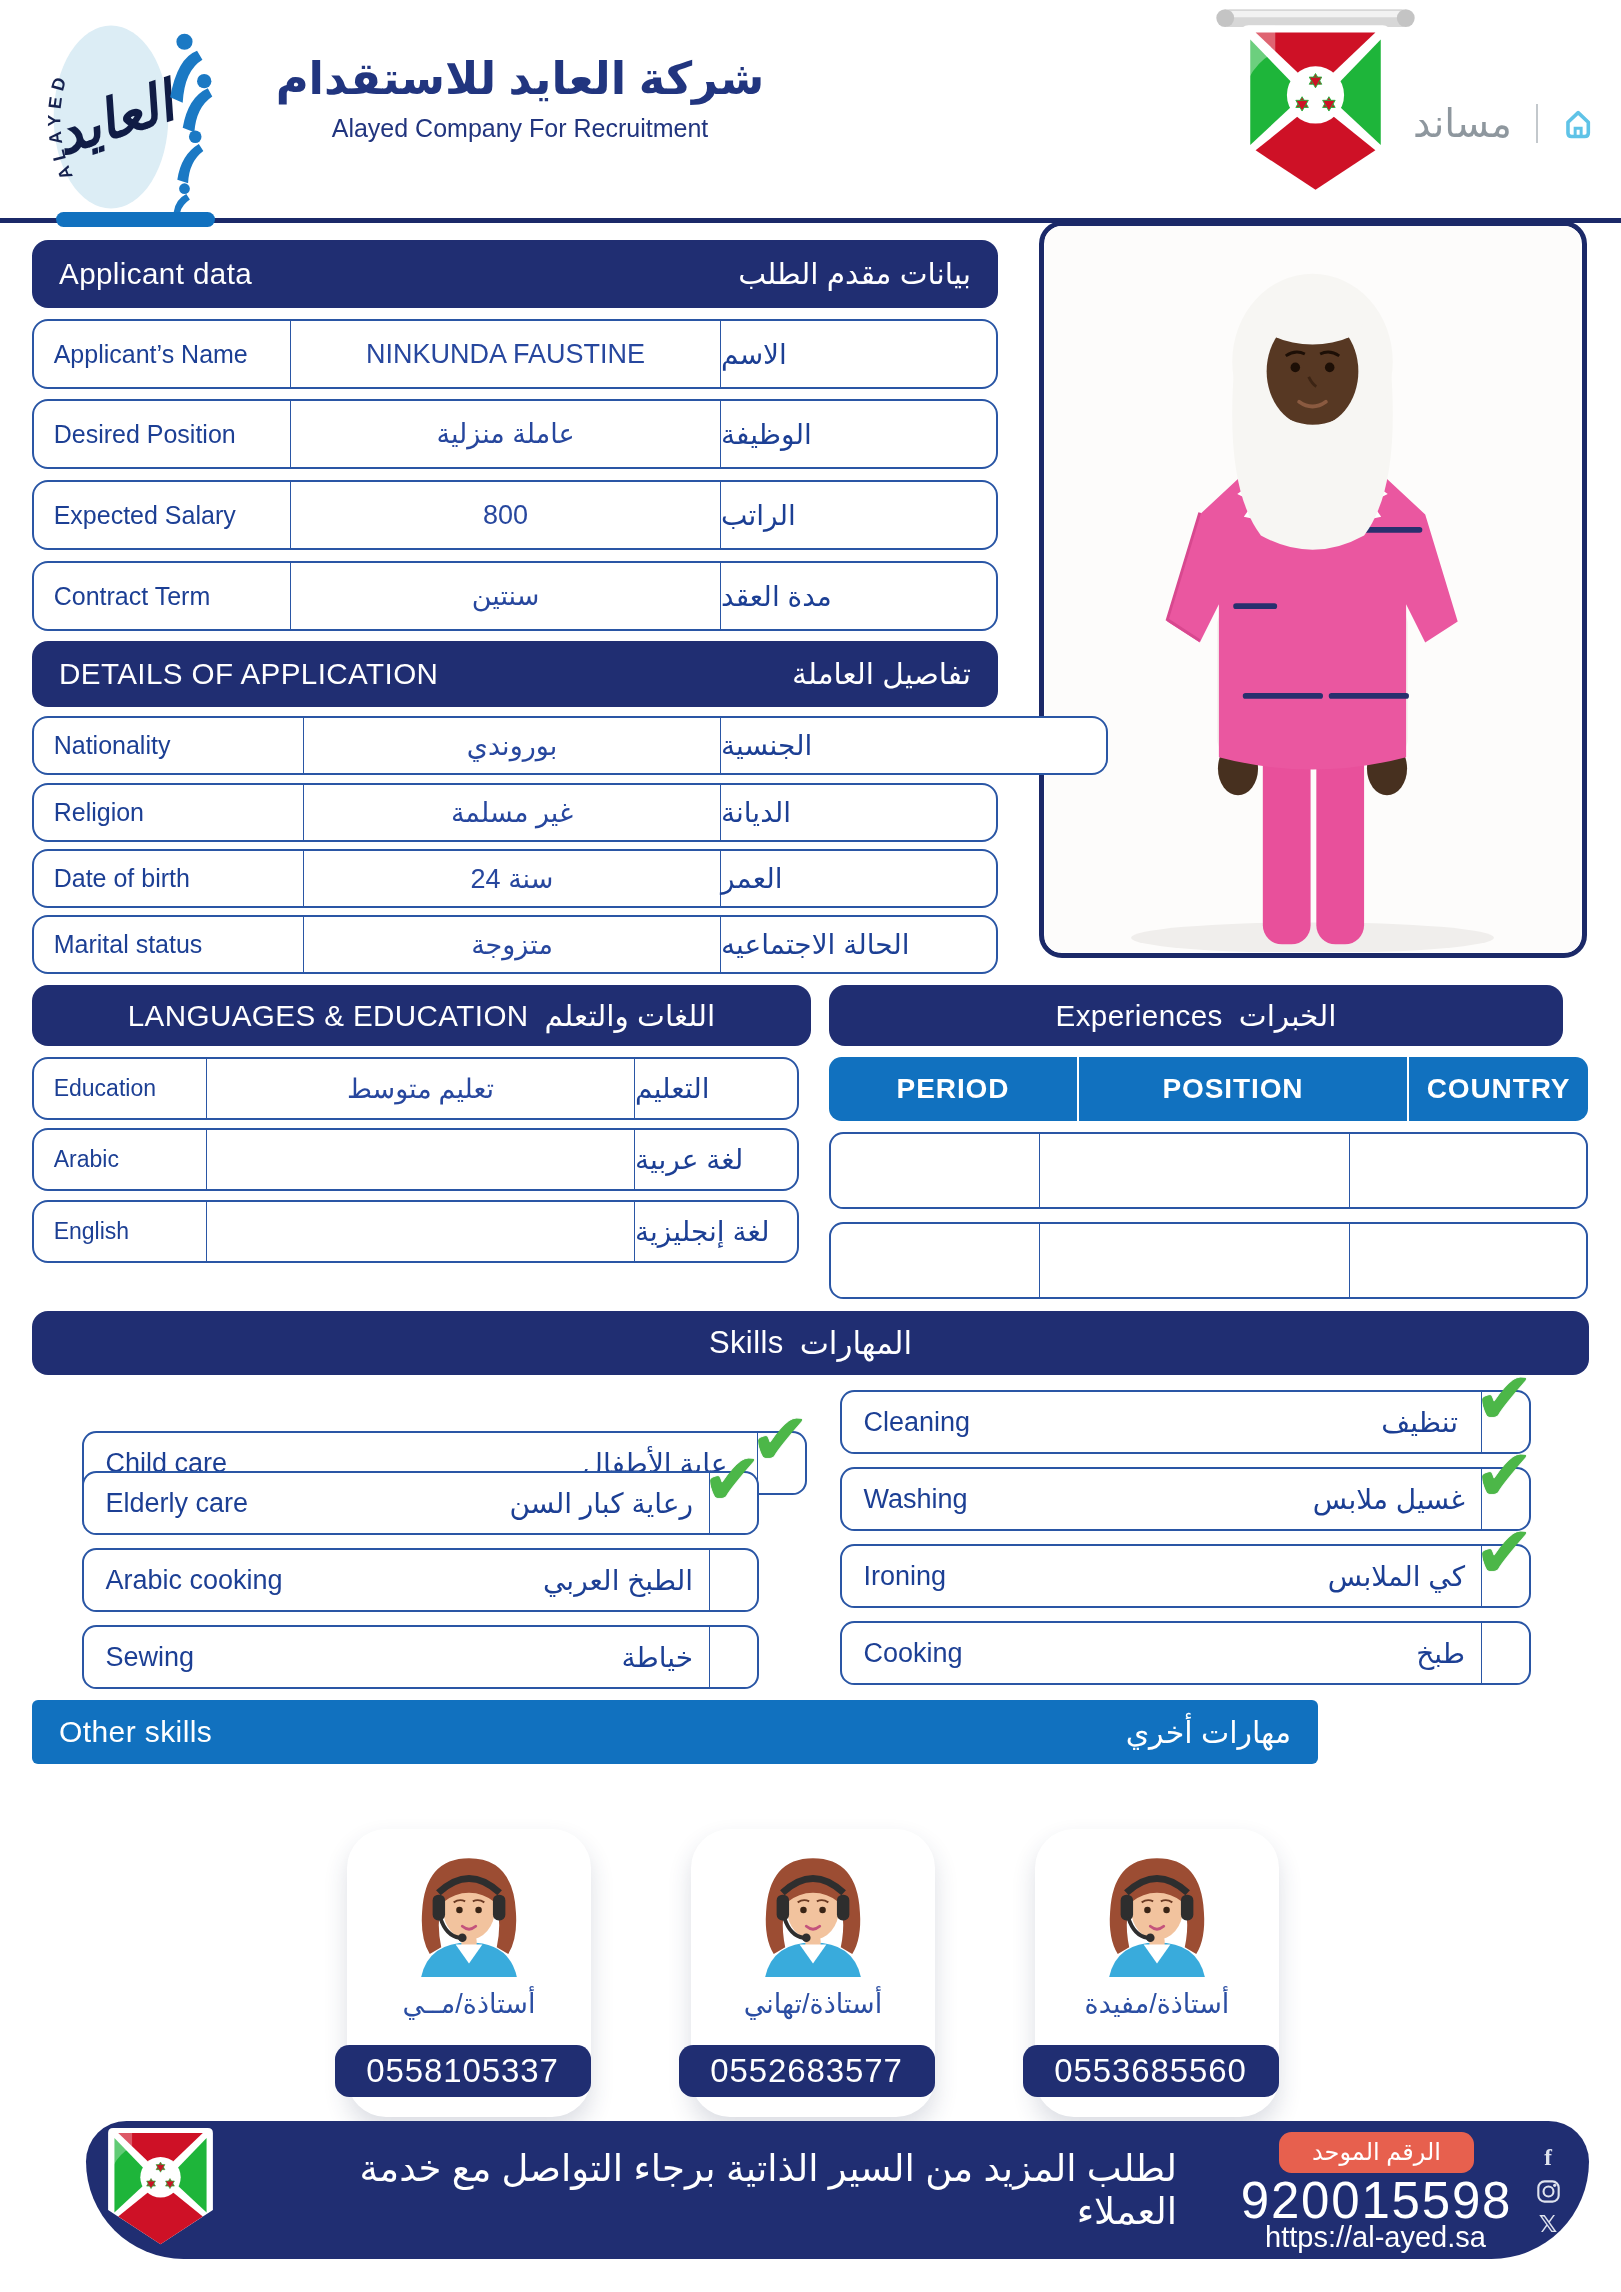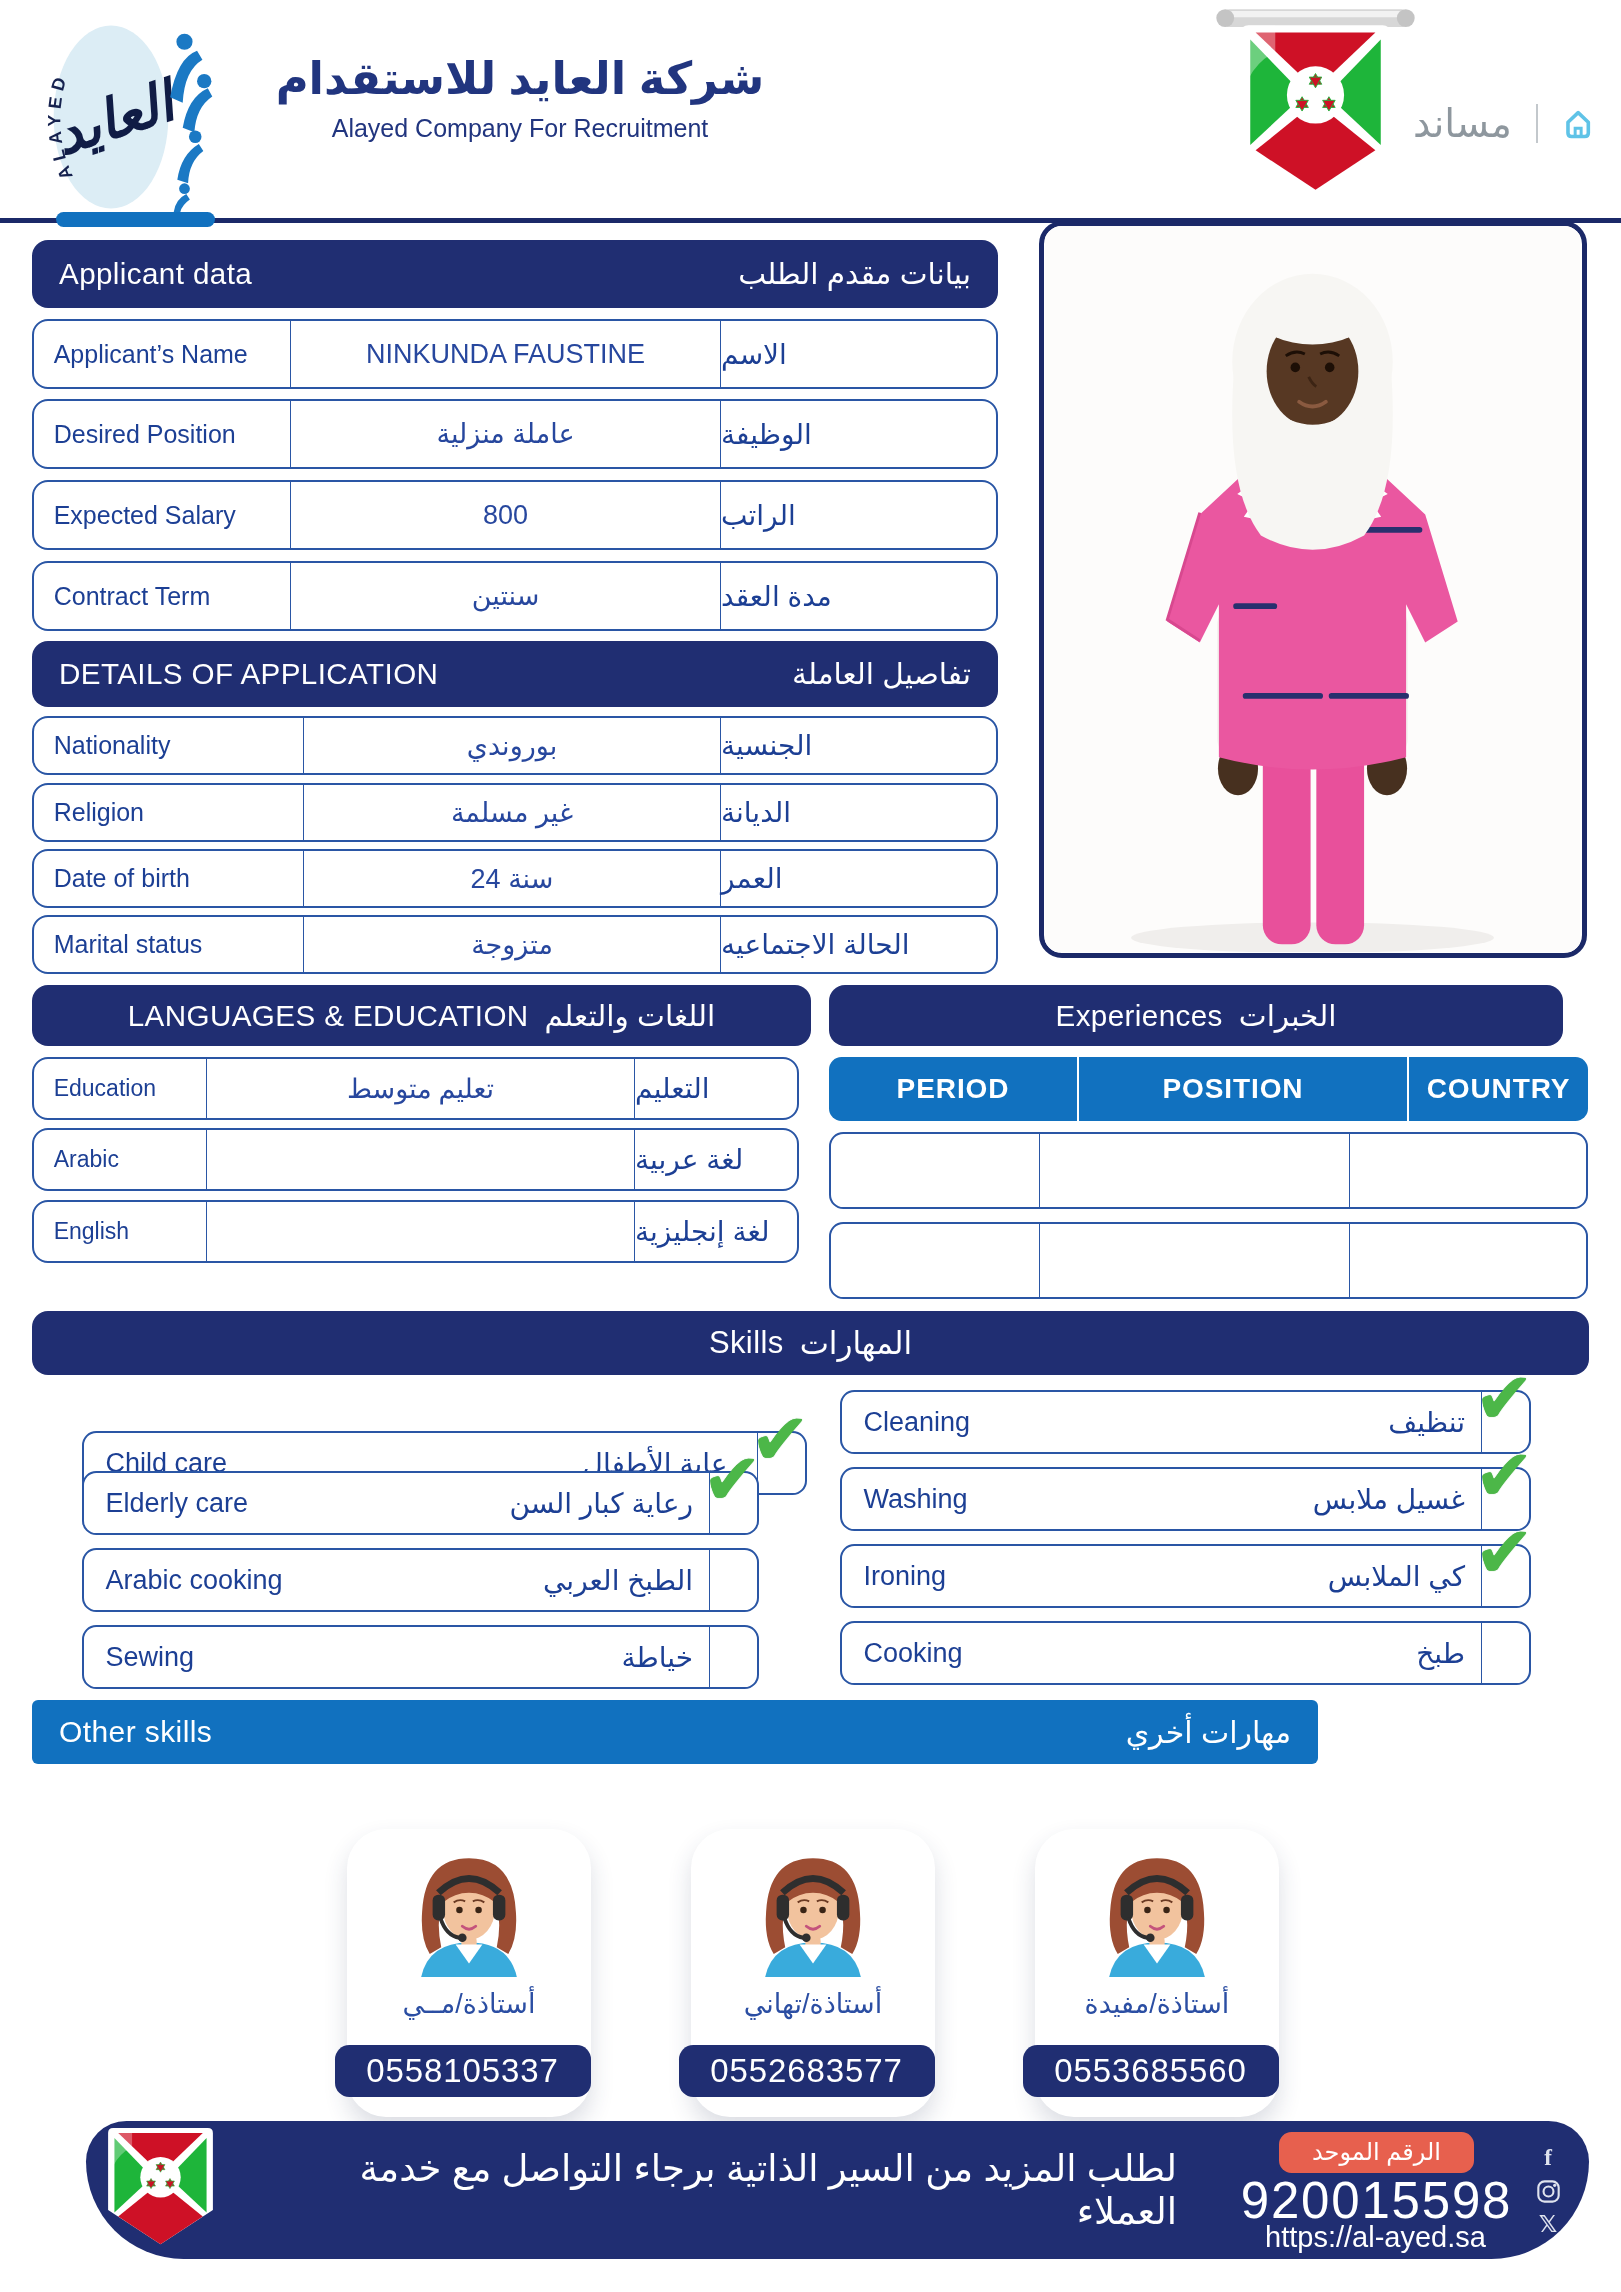--- a/index.html
+++ b/index.html
@@ -192,21 +192,21 @@
     <div class="cell lab" style="width:256px;">Contract Term</div>
     <div class="cell val sep" style="width:430px;">سنتين</div>
     <div class="cell lar sep" style="flex:1;">مدة العقد</div>
   </div>
 
   <div class="abs bar split" style="left:32px; top:641px; width:966px; height:66px;">
     <span class="t">DETAILS OF APPLICATION</span>
     <span class="t ar">تفاصيل العاملة</span>
   </div>
 
-  <div class="abs drow" style="left:32px; top:716px; width:966px; height:59px;">
+  <div class="abs drow" style="left:32px; top:716px; width:1076px; height:59px;">
     <div class="cell lab" style="width:269px;">Nationality</div>
     <div class="cell val sep" style="width:417px;">بوروندي</div>
     <div class="cell lar sep" style="flex:1;">الجنسية</div>
   </div>
   <div class="abs drow" style="left:32px; top:783px; width:966px; height:59px;">
     <div class="cell lab" style="width:269px;">Religion</div>
     <div class="cell val sep" style="width:417px;">غير مسلمة</div>
     <div class="cell lar sep" style="flex:1;">الديانة</div>
   </div>
   <div class="abs drow" style="left:32px; top:849px; width:966px; height:59px;">
@@ -289,21 +289,21 @@
       </div>
   </div>
   <div class="abs skill" style="left:82px; top:1625px; width:677px; height:64px;">
     <div class="en">Sewing</div>
     <div class="ar">خياطة</div>
     <div class="box">
         <span class="check"></span>
       </div>
   </div>
 
-  <div class="abs skill" style="left:840px; top:1390px; width:691px; height:64px;">
+  <div class="abs skill" style="left:840px; top:1390px; width:691px; height:64px;gap:7px;">
     <div class="en">Cleaning</div>
     <div class="ar">تنظيف</div>
     <div class="box">
         <span class="check">✔</span>
       </div>
   </div>
   <div class="abs skill" style="left:840px; top:1467px; width:691px; height:64px;">
     <div class="en">Washing</div>
     <div class="ar">غسيل ملابس</div>
     <div class="box">

